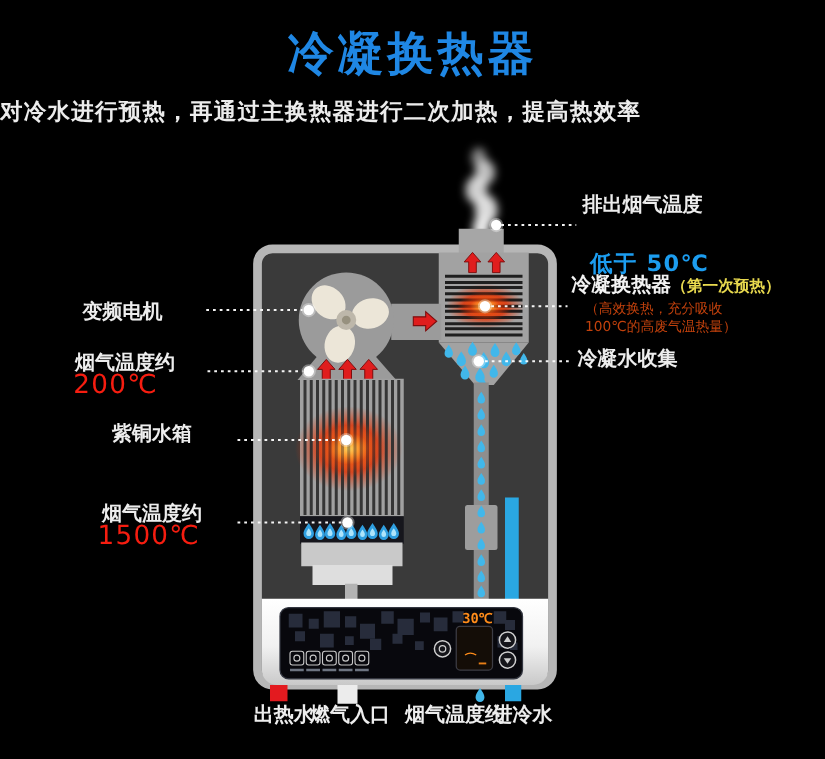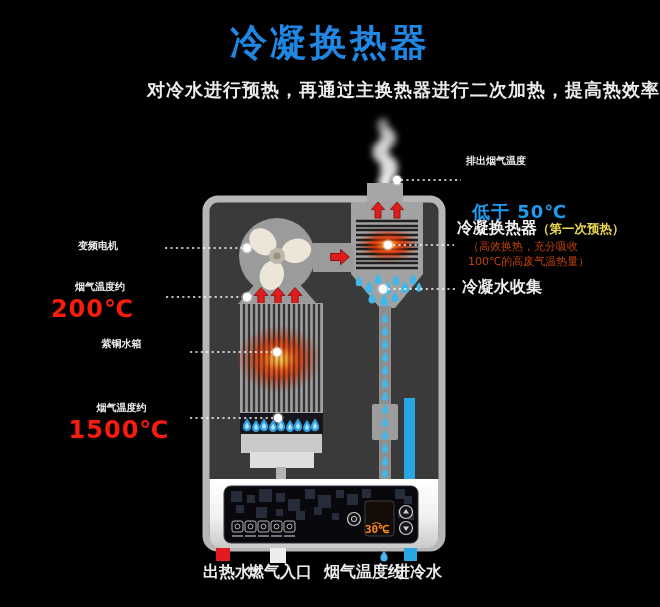--- a/index.html
+++ b/index.html
@@ -2,32 +2,32 @@
 <html style="--title-blue: #1f87e4; --exhaust-blue: #1c9df0; --temp-red: #f61d10; --preheat-yellow: #e8d94e; --label-white: #ededed; --droplet-blue: #41b7ea; --arrow-red: #e01d1d;"><head>
 <meta charset="utf-8">
 <style>
   html,body{margin:0;padding:0;background:#000;}
   body{width:660px;height:607px;position:relative;overflow:hidden;
        font-family:"DejaVu Sans","Liberation Sans",sans-serif;}
   .stage{position:absolute;left:0;top:0;width:660px;height:607px;}
   .txt{position:absolute;white-space:nowrap;color:var(--label-white,#ededed);line-height:1.12;}
   .page-title{left:0;width:660px;top:22px;text-align:center;font-size:37px;font-weight:bold;
               color:var(--title-blue,#1f87e4);letter-spacing:3px;}
-  .page-subtitle{left:0;width:660px;top:80px;text-align:right;font-size:18px;font-weight:bold;
+  .page-subtitle{left:0;width:660px;top:80px;text-align:left;font-size:18px;font-weight:bold;
                  color:#ececec;letter-spacing:1px;}
   .r{text-align:center;}
   .c{text-align:center;}
-  .lab{font-size:10px;font-weight:bold;}
-  .val-red{font-size:24px;font-weight:bold;color:var(--temp-red,#f61d10);letter-spacing:1px;}
+  .lab{font-size:16px;font-weight:bold;}
+  .val-red{font-size:21px;font-weight:normal;color:var(--temp-red,#f61d10);letter-spacing:1px;}
   .val-blue{font-size:18px;font-weight:bold;color:var(--exhaust-blue,#1c9df0);letter-spacing:1px;margin-top:30px;}
   .cond-title{font-size:16px;font-weight:bold;color:#f2f2f2;}
   .cond-hl{font-size:12.5px;font-weight:bold;color:var(--preheat-yellow,#e8d94e);text-align:center;}
   .cond-desc{font-size:11px;color:#c2410c;}
   .blab{font-size:16px;font-weight:bold;}
-  .display-value{left:365px;top:524px;width:29px;text-align:left;font-size:11px;font-weight:bold;
+  .display-value{left:365px;top:489px;width:29px;text-align:right;font-size:11px;font-weight:bold;
                  color:#ff8c1a;font-family:"DejaVu Sans Mono",monospace;letter-spacing:0;}
 </style>
 </head>
 <body>
 
 <svg class="stage" width="660" height="607" viewBox="0 0 660 607">
   <defs>
     <radialGradient id="glowO" cx="50%" cy="50%" r="50%">
       <stop offset="0%" stop-color="#ffd65e"></stop>
       <stop offset="25%" stop-color="#ff9026" stop-opacity="0.95"></stop>

